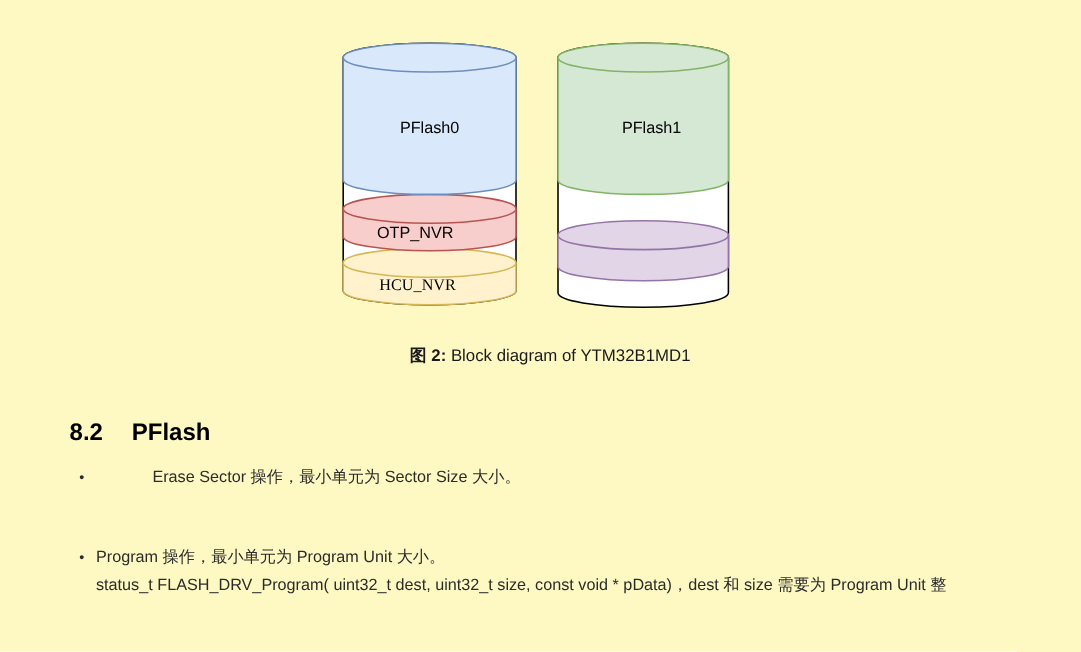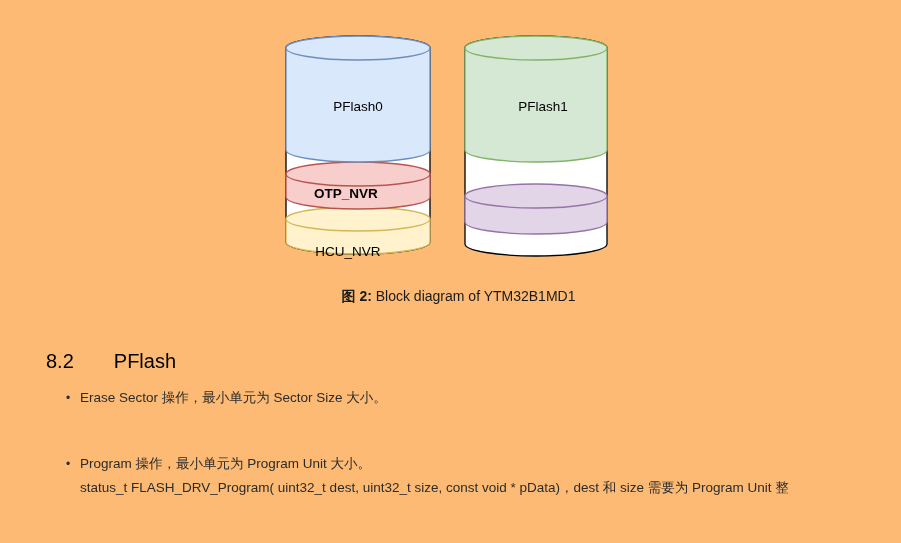--- a/index.html
+++ b/index.html
@@ -1,29 +1,29 @@
 <!DOCTYPE html>
 <html><head>
 <meta charset="utf-8">
 <style>
   * { margin:0; padding:0; box-sizing:border-box; }
   html,body { width:901px; height:543px; background:#ffffff; overflow:hidden; }
   body { font-family:"Liberation Sans","DejaVu Sans",sans-serif; position:relative; }
-  .page { position:absolute; inset:0; background:#fdba74; }
+  .page { position:absolute; inset:0; background:#fef9c3; }
   svg.diagram { position:absolute; left:0; top:0; }
   .cyl-rim { fill:none; }
   .lbl { position:absolute; text-align:center; font-size:13.5px; color:#000; }
   .caption { position:absolute; left:0; top:288px; width:901px; text-align:center;
              font-size:14px; color:#1a1a1a;padding-left:16px; }
   .caption .cap-prefix { font-weight:bold; }
-  .heading { position:absolute; left:46px; top:350px; display:flex; gap:40px;
-             font-size:20px; font-weight:normal; color:#000; }
+  .heading { position:absolute; left:58px; top:350px; display:flex; gap:24px;
+             font-size:20px; font-weight:bold; color:#000; }
   .bullet-block { position:absolute; left:80px; color:#2b2b2b; font-size:13.5px; }
   .bullet-block .line { white-space:nowrap; }
-  .b1 { top:385px; } .b1 .line { line-height:26px; }
+  .b1 { top:385px; } .b1 .line { line-height:26px;margin-left:47px; }
   .b2 { top:452px; } .b2 .line { line-height:24px; }
   .marker { position:absolute; left:66px; color:#2b2b2b; font-size:12px; }
   .m1 { top:385px; line-height:26px; }
   .m2 { top:452px; line-height:24px; }
 </style>
 </head>
 <body>
 
 <div class="page">
 
@@ -44,22 +44,22 @@
 
     <path d="M465,196 A71,12 0 0 1 607,196 L607,222 A71,12 0 0 1 465,222 Z" stroke-width="1.3" fill="#e1d5e7" stroke="#9673a6"></path>
     <path class="cyl-rim" d="M465,196 A71,12 0 0 0 607,196" stroke-width="1.3" stroke="#9673a6"></path>
 
     <path d="M465,48 A71,12 0 0 1 607,48 L607,150 A71,12 0 0 1 465,150 Z" stroke-width="1.3" fill="#d5e8d4" stroke="#82b366"></path>
     <path class="cyl-rim" d="M465,48 A71,12 0 0 0 607,48" stroke-width="1.3" stroke="#82b366"></path>
   </svg>
 
   <div class="lbl" style="left:286px;top:99px;width:144px;">PFlash0</div>
   <div class="lbl" style="left:465px;top:99px;width:156px;">PFlash1</div>
-  <div class="lbl" style="left:286px;top:186px;width:120px;font-weight:bold;">OTP_NVR</div>
-  <div class="lbl" style="left:286px;top:244px;width:124px;">HCU_NVR</div>
+  <div class="lbl" style="left:286px;top:186px;width:120px;">OTP_NVR</div>
+  <div class="lbl" style="left:286px;top:230px;width:124px;font-family:Liberation Serif, serif;">HCU_NVR</div>
 
   <div class="caption">
     <span class="cap-prefix">图 2:</span><span> Block diagram of YTM32B1MD1</span>
   </div>
 
   <div class="heading">
     <span>8.2</span>
     <span>PFlash</span>
   </div>
 

